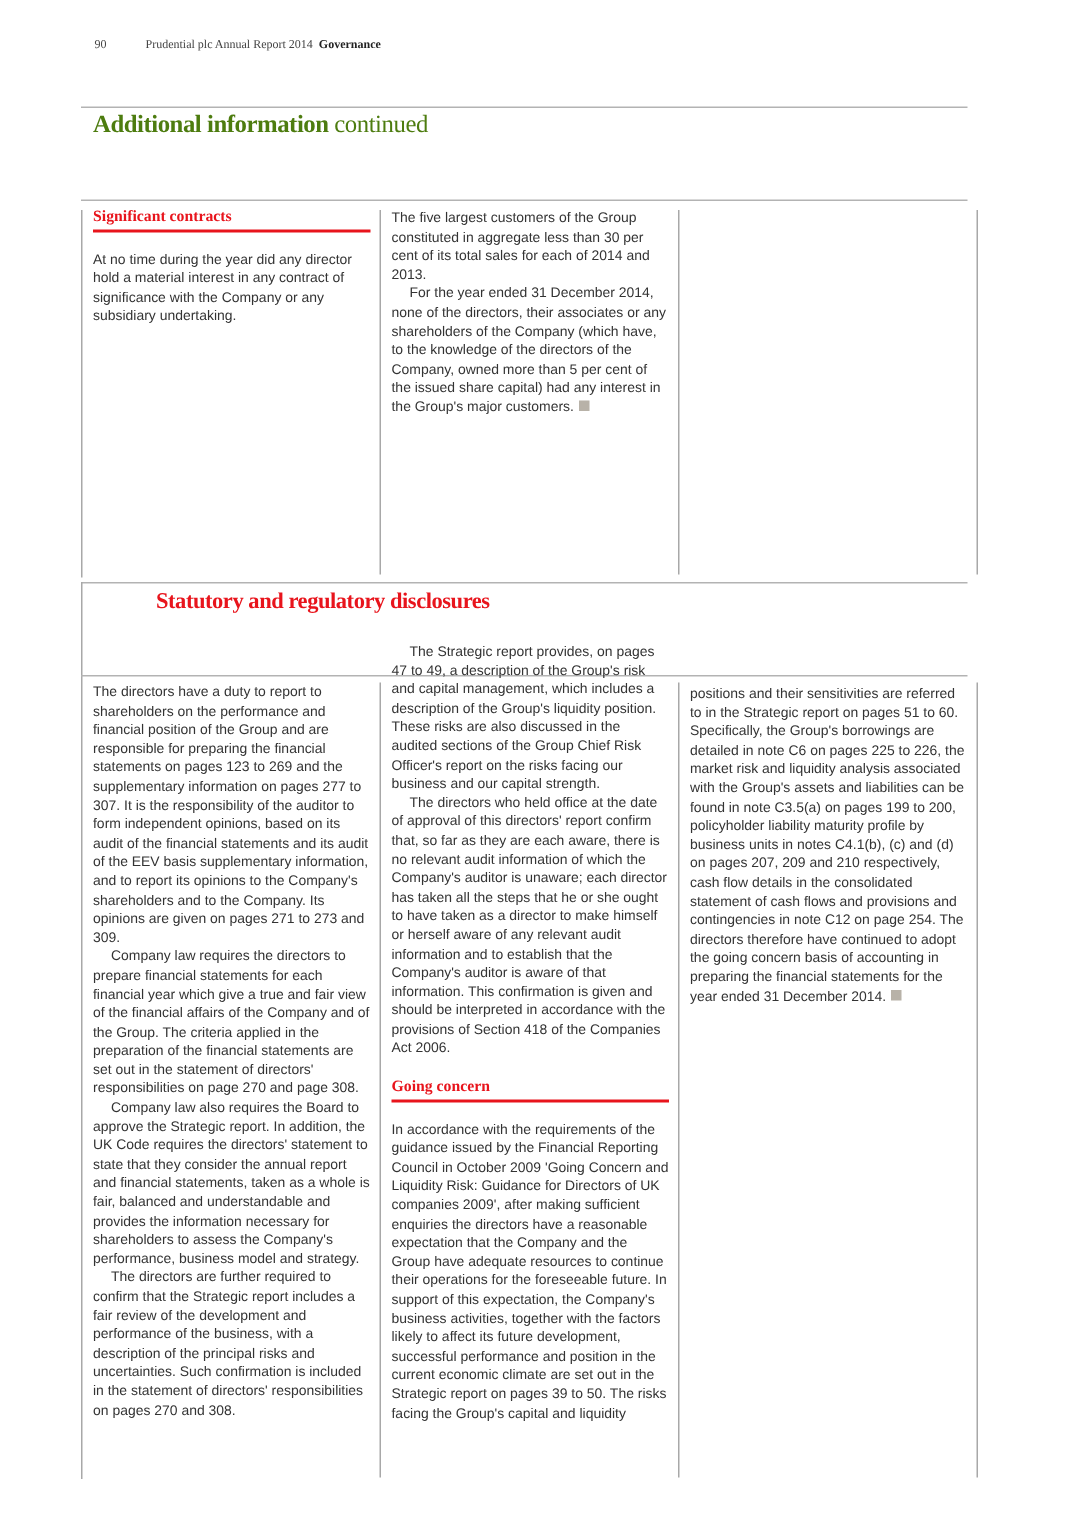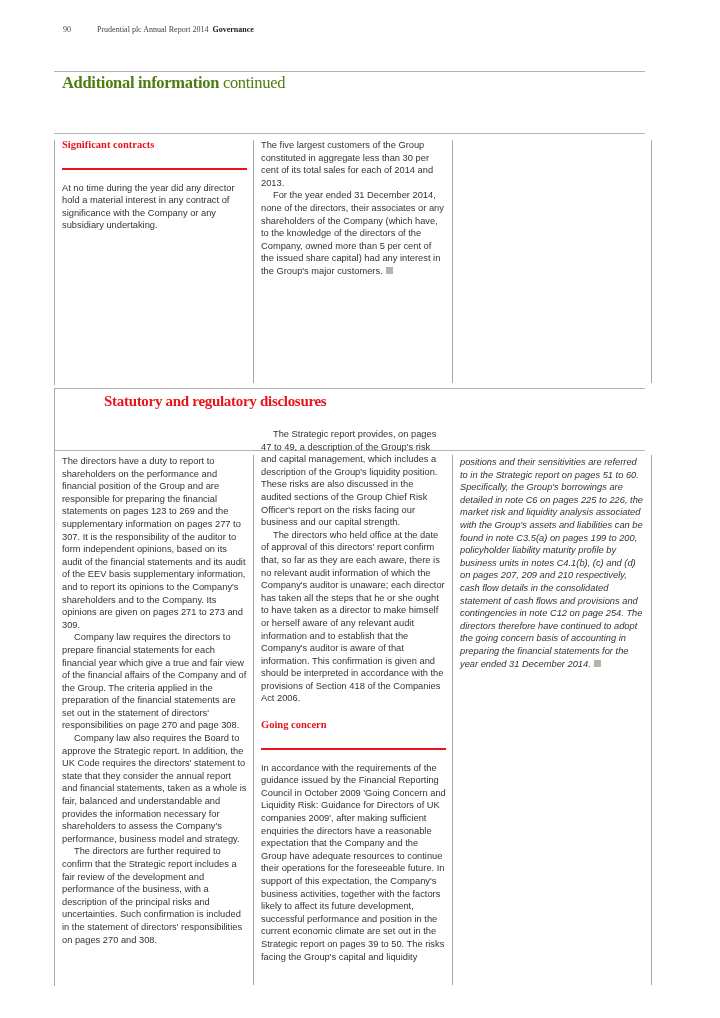--- a/index.html
+++ b/index.html
@@ -12,21 +12,21 @@
   .hrule { position: absolute; left: 54px; width: 591px; height: 0; border-top: 1.5px solid #b3b3b3; }
   .vrule { position: absolute; width: 0; border-left: 1.5px solid #a8a8a8; }
   .page-title { position: absolute; left: 62px; top: 73px; font-family: "Liberation Serif", serif;
                 font-size: 16.5px; color: #4d7c0f; letter-spacing: -0.3px; }
   .page-title b { font-weight: bold; }
   .page-title .cont { font-weight: normal; }
   .section-title { position: absolute; left: 62px; top: 393px; font-family: "Liberation Serif", serif;
                    font-size: 15px; font-weight: bold; color: #e8141c; letter-spacing: -0.3px; margin-left: 42px; }
   .col { position: absolute; width: 185px; font-size: 9.3px; line-height: 12.6px; color: #333; }
   .col h3 { margin: 0; font-family: "Liberation Serif", serif; font-size: 10.5px; font-weight: bold;
-            color: #e8141c; padding-bottom: 16px; border-bottom: 2px solid #e8141c; margin-bottom: 12px; }
+            color: #e8141c; padding-bottom: 1px; border-bottom: 2px solid #e8141c; margin-bottom: 12px; }
   .col p { margin: 0; }
   .col p.ind { text-indent: 12px; }
   .col h3.mid { margin-top: 14px; }
   .endmark { display: inline-block; width: 7px; height: 7px; background: #b8b2a8; margin-left: 3px; vertical-align: 0px; }
 </style>
 </head>
 <body>
 
 <div class="running-head">
   <span class="pg">90</span><span>Prudential plc  Annual Report 2014</span>&nbsp;&nbsp;<span class="sect">Governance</span>
@@ -66,15 +66,15 @@
   <p class="ind">The directors are further required to confirm that the Strategic report includes a fair review of the development and performance of the business, with a description of the principal risks and uncertainties. Such confirmation is included in the statement of directors' responsibilities on pages 270 and 308.</p>
 </div>
 
 <div class="col" style="left:261px; top:428px;">
   <p class="ind">The Strategic report provides, on pages 47 to 49, a description of the Group's risk and capital management, which includes a description of the Group's liquidity position. These risks are also discussed in the audited sections of the Group Chief Risk Officer's report on the risks facing our business and our capital strength.</p>
   <p class="ind">The directors who held office at the date of approval of this directors' report confirm that, so far as they are each aware, there is no relevant audit information of which the Company's auditor is unaware; each director has taken all the steps that he or she ought to have taken as a director to make himself or herself aware of any relevant audit information and to establish that the Company's auditor is aware of that information. This confirmation is given and should be interpreted in accordance with the provisions of Section 418 of the Companies Act 2006.</p>
   <h3 class="mid">Going concern</h3>
   <p>In accordance with the requirements of the guidance issued by the Financial Reporting Council in October 2009 'Going Concern and Liquidity Risk: Guidance for Directors of UK companies 2009', after making sufficient enquiries the directors have a reasonable expectation that the Company and the Group have adequate resources to continue their operations for the foreseeable future. In support of this expectation, the Company's business activities, together with the factors likely to affect its future development, successful performance and position in the current economic climate are set out in the Strategic report on pages 39 to 50. The risks facing the Group's capital and liquidity</p>
 </div>
 
-<div class="col" style="left:460px; top:456px;font-style:italic;">
+<div class="col" style="left:460px; top:456px;">
   <p><span>positions and their sensitivities are referred to in the Strategic report on pages 51 to 60. Specifically, the Group's borrowings are detailed in note C6 on pages 225 to 226, the market risk and liquidity analysis associated with the Group's assets and liabilities can be found in note C3.5(a) on pages 199 to 200, policyholder liability maturity profile by business units in notes C4.1(b), (c) and (d) on pages 207, 209 and 210 respectively, cash flow details in the consolidated statement of cash flows and provisions and contingencies in note C12 on page 254. The directors therefore have continued to adopt the going concern basis of accounting in preparing the financial statements for the year ended 31 December 2014.</span><span class="endmark"></span></p>
 </div>
 
 </body></html>

